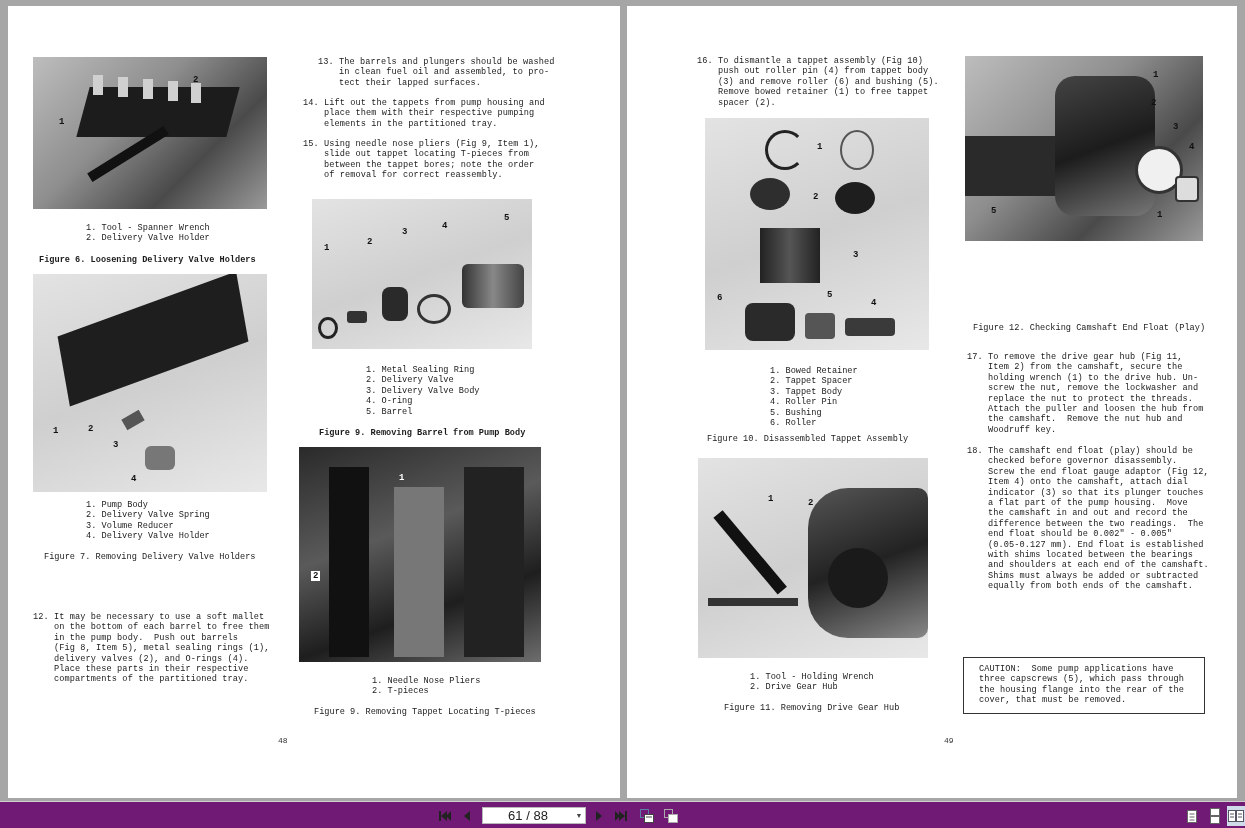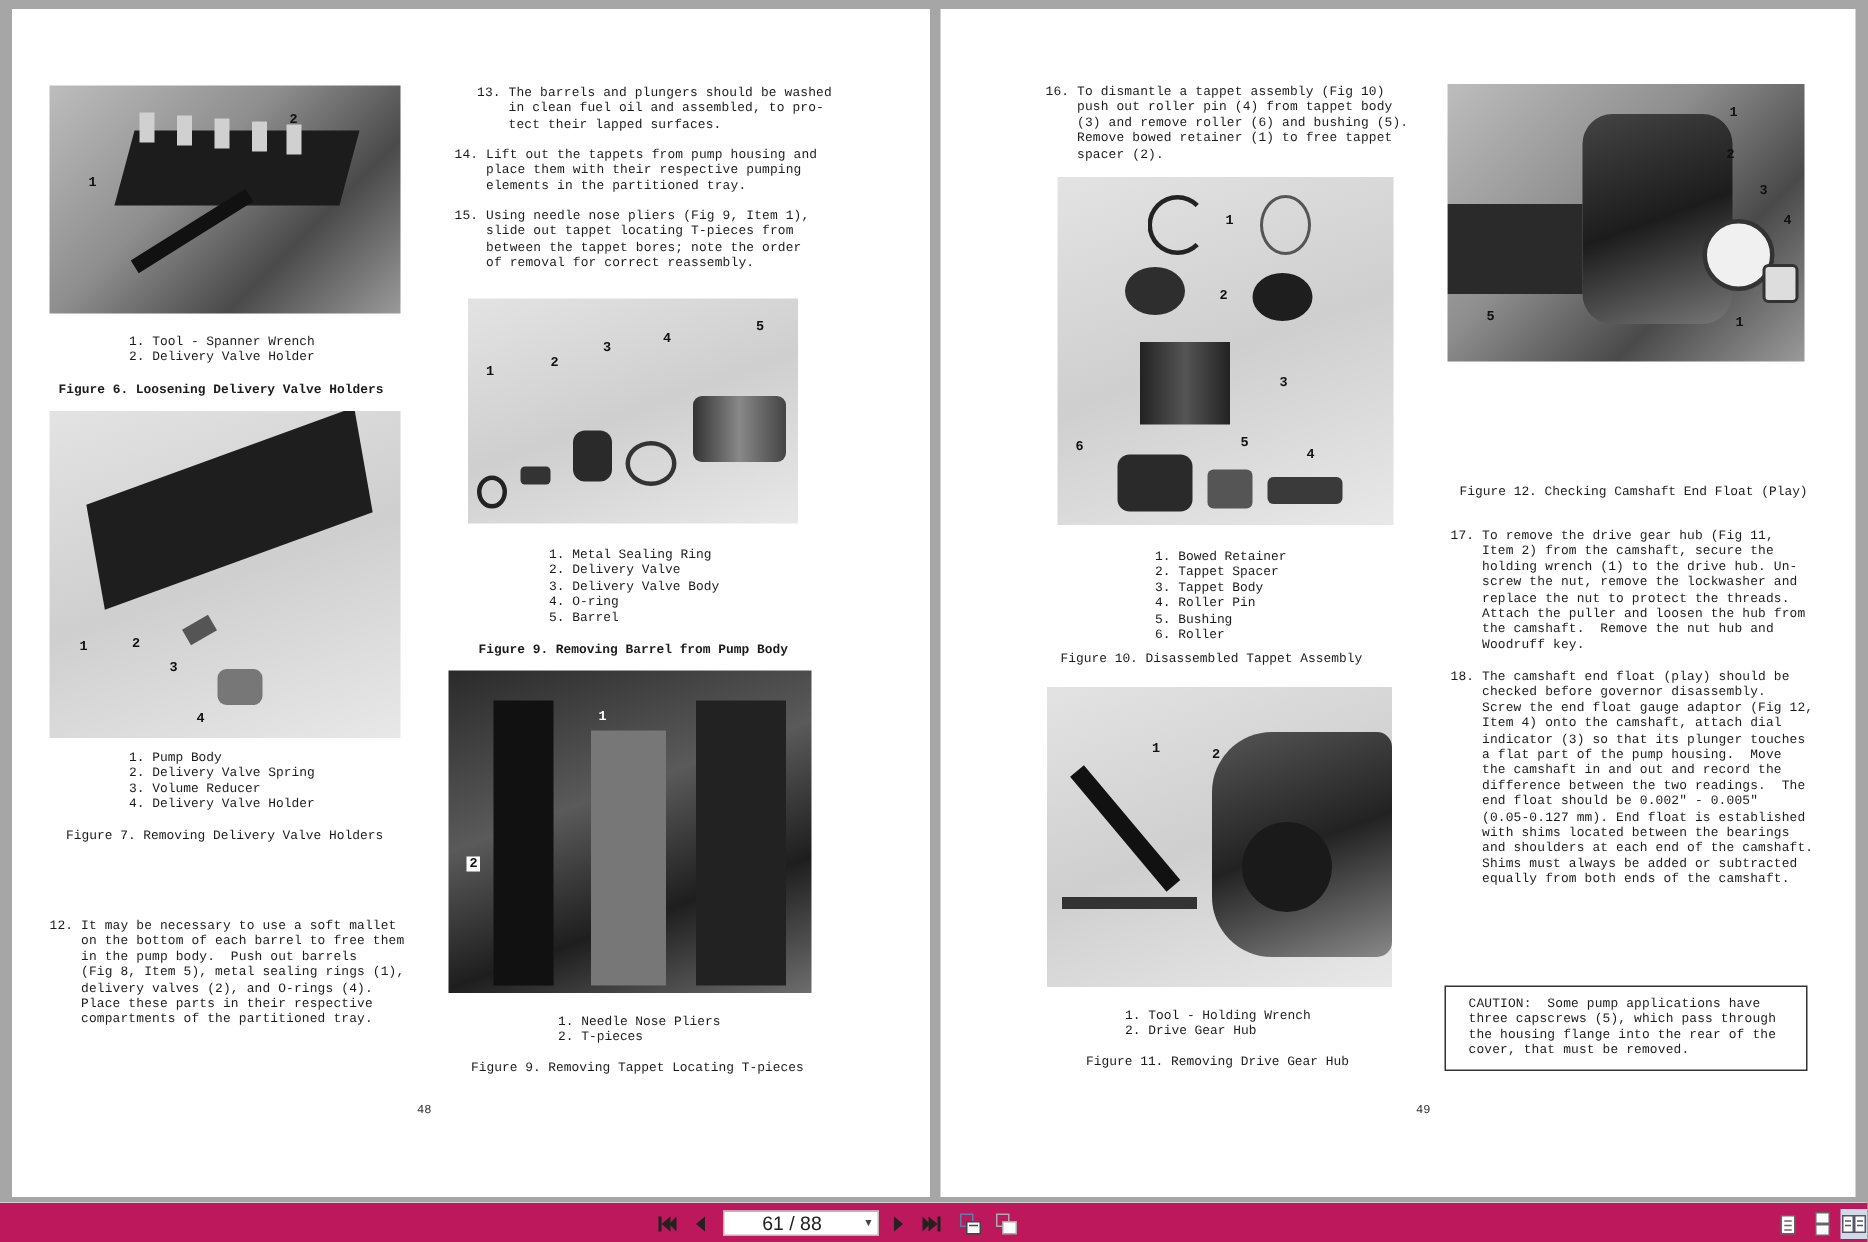--- a/index.html
+++ b/index.html
@@ -13,21 +13,21 @@
   .photo.pale{background:linear-gradient(160deg,#e3e3e3 0%,#cfcfcf 50%,#e8e8e8 100%);}
   .shape{position:absolute;}
   .callout{position:absolute;font-size:9px;font-weight:bold;color:#111;}
   .txt{position:absolute;font-size:8.6px;line-height:10.4px;white-space:pre;letter-spacing:0.1px;}
   .legend{position:absolute;font-size:8.6px;line-height:10.4px;white-space:pre;}
   .caption{position:absolute;font-size:8.6px;white-space:pre;}
   .caption.bold{font-weight:bold;}
   .pagenum{position:absolute;font-size:8px;color:#333;}
   .caution{position:absolute;border:1px solid #333;}
   
-  #toolbar{position:absolute;left:0;top:801px;width:1245px;height:27px;background:#be185d;border-top:1px solid #cfcfcf;}
+  #toolbar{position:absolute;left:0;top:801px;width:1245px;height:27px;background:#701a75;border-top:1px solid #cfcfcf;}
   .tb-btn{position:absolute;top:4px;height:20px;width:18px;display:flex;align-items:center;justify-content:center;cursor:pointer;}
   .tb-btn svg{display:block;}
   #page-select{position:absolute;left:482px;top:5px;width:104px;height:17px;background:#fff;border:1px solid #b9b9b9;font-family:"Liberation Sans",sans-serif;font-size:13px;display:flex;align-items:center;box-sizing:border-box;}
   #page-select .val{flex:1;text-align:center;color:#222;}
   #page-select .arrow{width:12px;font-size:7px;color:#444;text-align:center;}
 </style>
 </head>
 <body>
 
 <div id="page-left" class="page">

